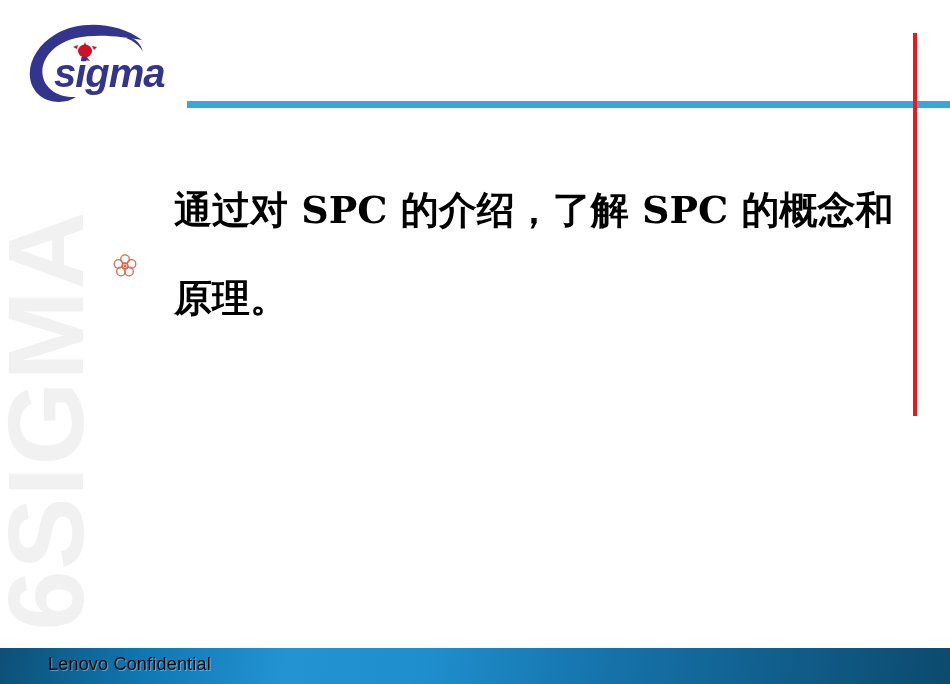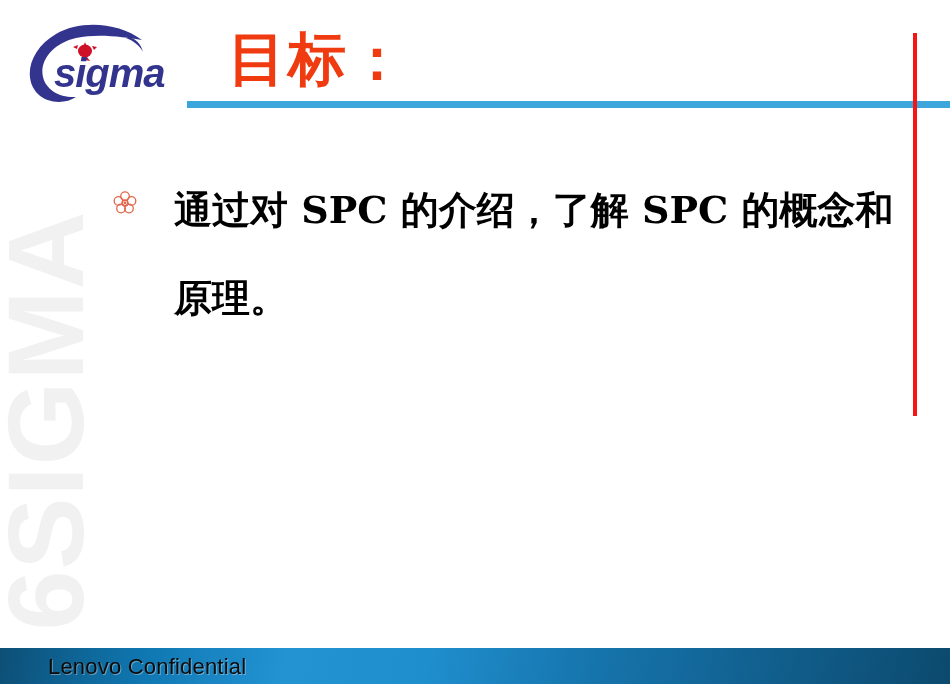--- a/index.html
+++ b/index.html
@@ -82,21 +82,21 @@
 
   
   #body {
     position: absolute;
     left: 112px;
     top: 166px;
     width: 790px;
   }
   .bullet-row {
     display: flex;
-    align-items: flex-start;
+    align-items: center;
   }
   .bullet-row.second { margin-top: 62px; }
 
   .bullet-marker {
     flex: 0 0 auto;
     width: 30px;
     padding-top: 24px;
     line-height: 0;
   }
   .bullet-text {
@@ -126,21 +126,21 @@
         #1675ad 62%,
         #11608f 80%,
         #0c4a6e 100%);
   }
   #footer-text {
     position: absolute;
     left: 48px;
     top: 654px;
     color: #0a0a0a;
     font-family: "Liberation Sans", sans-serif;
-    font-size: 22px;
+    font-size: 18px;
     font-weight: 400;
     letter-spacing: 0.2px;
     text-shadow: 1px 1px 0 rgba(255,255,255,0.35);
   }
 </style>
 </head>
 <body>
 
 <div id="slide">
 
@@ -158,21 +158,20 @@
         <path d="M71 18 l2 5 -4 0 z"></path>
         <path d="M78 22 l5 1 -3 3 z"></path>
         <path d="M64 21 l-5 2 4 2 z"></path>
         <path d="M73 33 l3 4 -5 -1 z"></path>
       </g>
 
       <text x="40" y="63" font-family="Liberation Sans, sans-serif" font-size="40" font-weight="700" font-style="italic" fill="#33348E" letter-spacing="-1">sigma</text>
     </svg>
   </div>
 
-  <div id="title">目标：</div>
 
   <div id="blue-rule"></div>
   <div id="red-rule"></div>
 
   <div id="body">
 
     <div class="bullet-row first">
       <span class="bullet-marker">
         <svg width="26" height="26" viewBox="0 0 26 26" xmlns="http://www.w3.org/2000/svg">
           <g fill="none" stroke="#E2664B" stroke-width="1.3">

